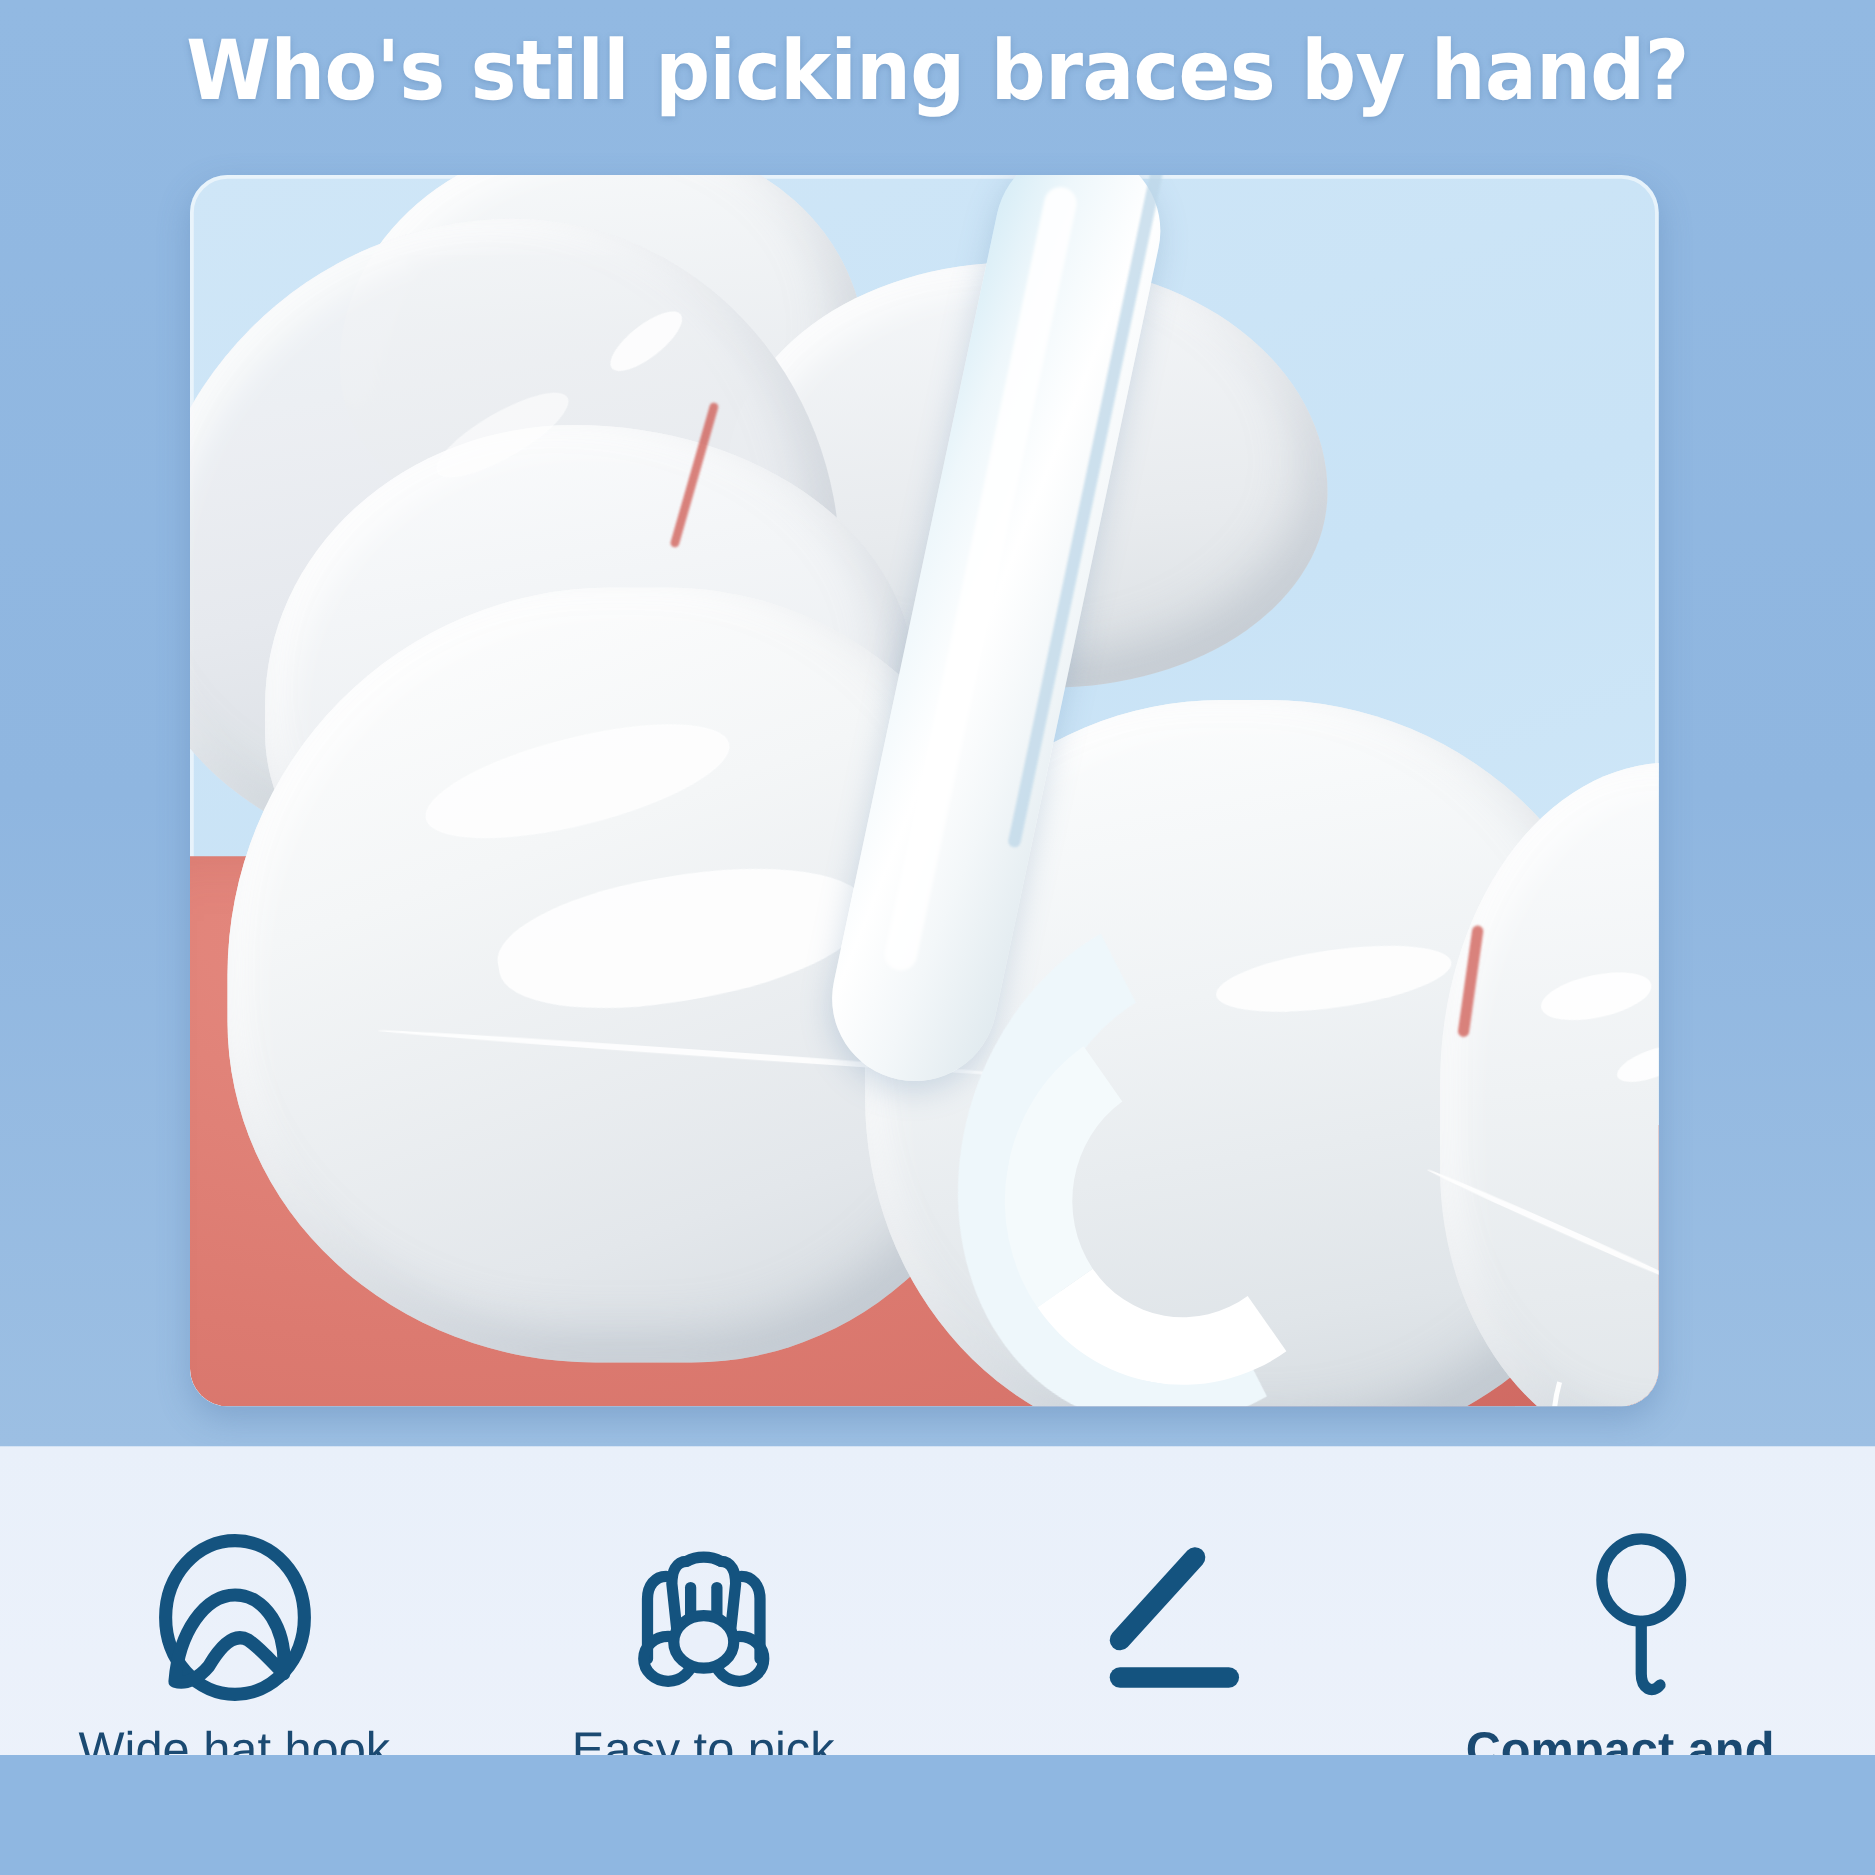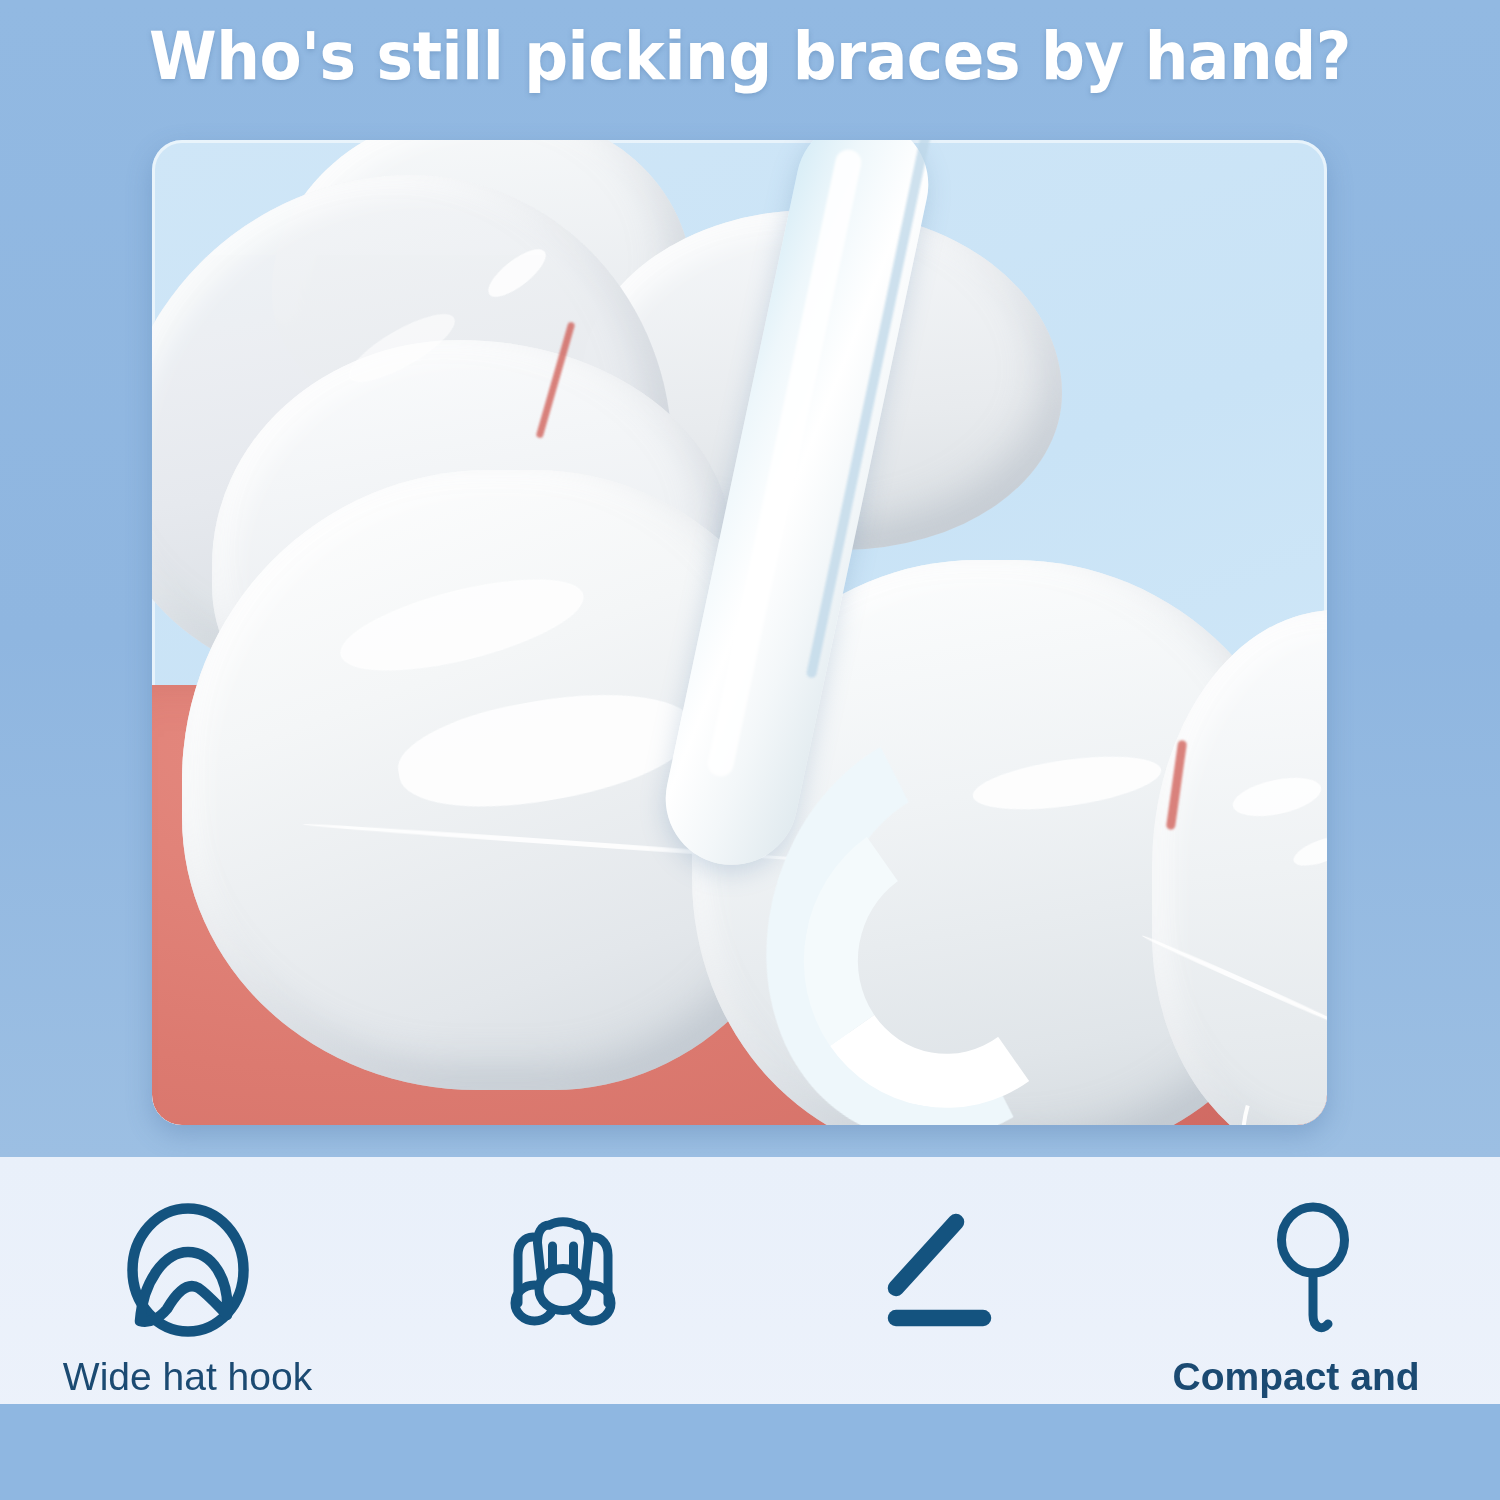--- a/index.html
+++ b/index.html
@@ -185,21 +185,21 @@
   }
 
   
   .features{
     position:absolute;left:0;top:1157px;width:1500px;height:343px;
     background:linear-gradient(180deg,#e9f0fa 0%,#edf2fb 100%);
     display:flex;align-items:flex-start;
   }
   .feature{
     flex:1 1 0;display:flex;flex-direction:column;align-items:center;
-    padding-top:38px;
+    padding-top:62px;
   }
   .feature .icon-wrap{
     height:150px;display:flex;align-items:center;justify-content:center;
   }
   .feature .label{
     margin-top:10px;
     color:#1b4a72;
     font-size:39px;
     line-height:1.12;
     text-align:center;
@@ -291,20 +291,21 @@
           <path d="M70 28 C76 28, 80 33, 80 40 L80 72" fill="none" stroke="#14537f" stroke-width="6" stroke-linecap="round"></path>
           <path d="M57 34 L57 70" fill="none" stroke="#14537f" stroke-width="6" stroke-linecap="round"></path>
           <ellipse cx="69" cy="72" rx="13" ry="12" fill="none" stroke="#14537f" stroke-width="6"></ellipse>
 
           <path d="M41 20 C35 20, 33 26, 33 32 L36 60" fill="none" stroke="#14537f" stroke-width="6" stroke-linecap="round"></path>
           <path d="M59 20 C65 20, 67 26, 67 32 L64 60" fill="none" stroke="#14537f" stroke-width="6" stroke-linecap="round"></path>
           <path d="M41 20 C46 17, 54 17, 59 20" fill="none" stroke="#14537f" stroke-width="6" stroke-linecap="round"></path>
           <ellipse cx="50" cy="63" rx="16" ry="14" fill="#eaf0fa" stroke="#14537f" stroke-width="6"></ellipse>
         </svg>
       </div>
+      <div class="label">Easy to pick</div>
     </div>
 
     <div class="feature f3">
       <div class="icon-wrap">
         <svg width="150" height="150" viewBox="0 0 100 100">
           <line x1="22" y1="62" x2="62" y2="18" stroke="#14537f" stroke-width="11" stroke-linecap="round"></line>
           <line x1="22" y1="82" x2="80" y2="82" stroke="#14537f" stroke-width="11" stroke-linecap="round"></line>
         </svg>
       </div>
     </div>

